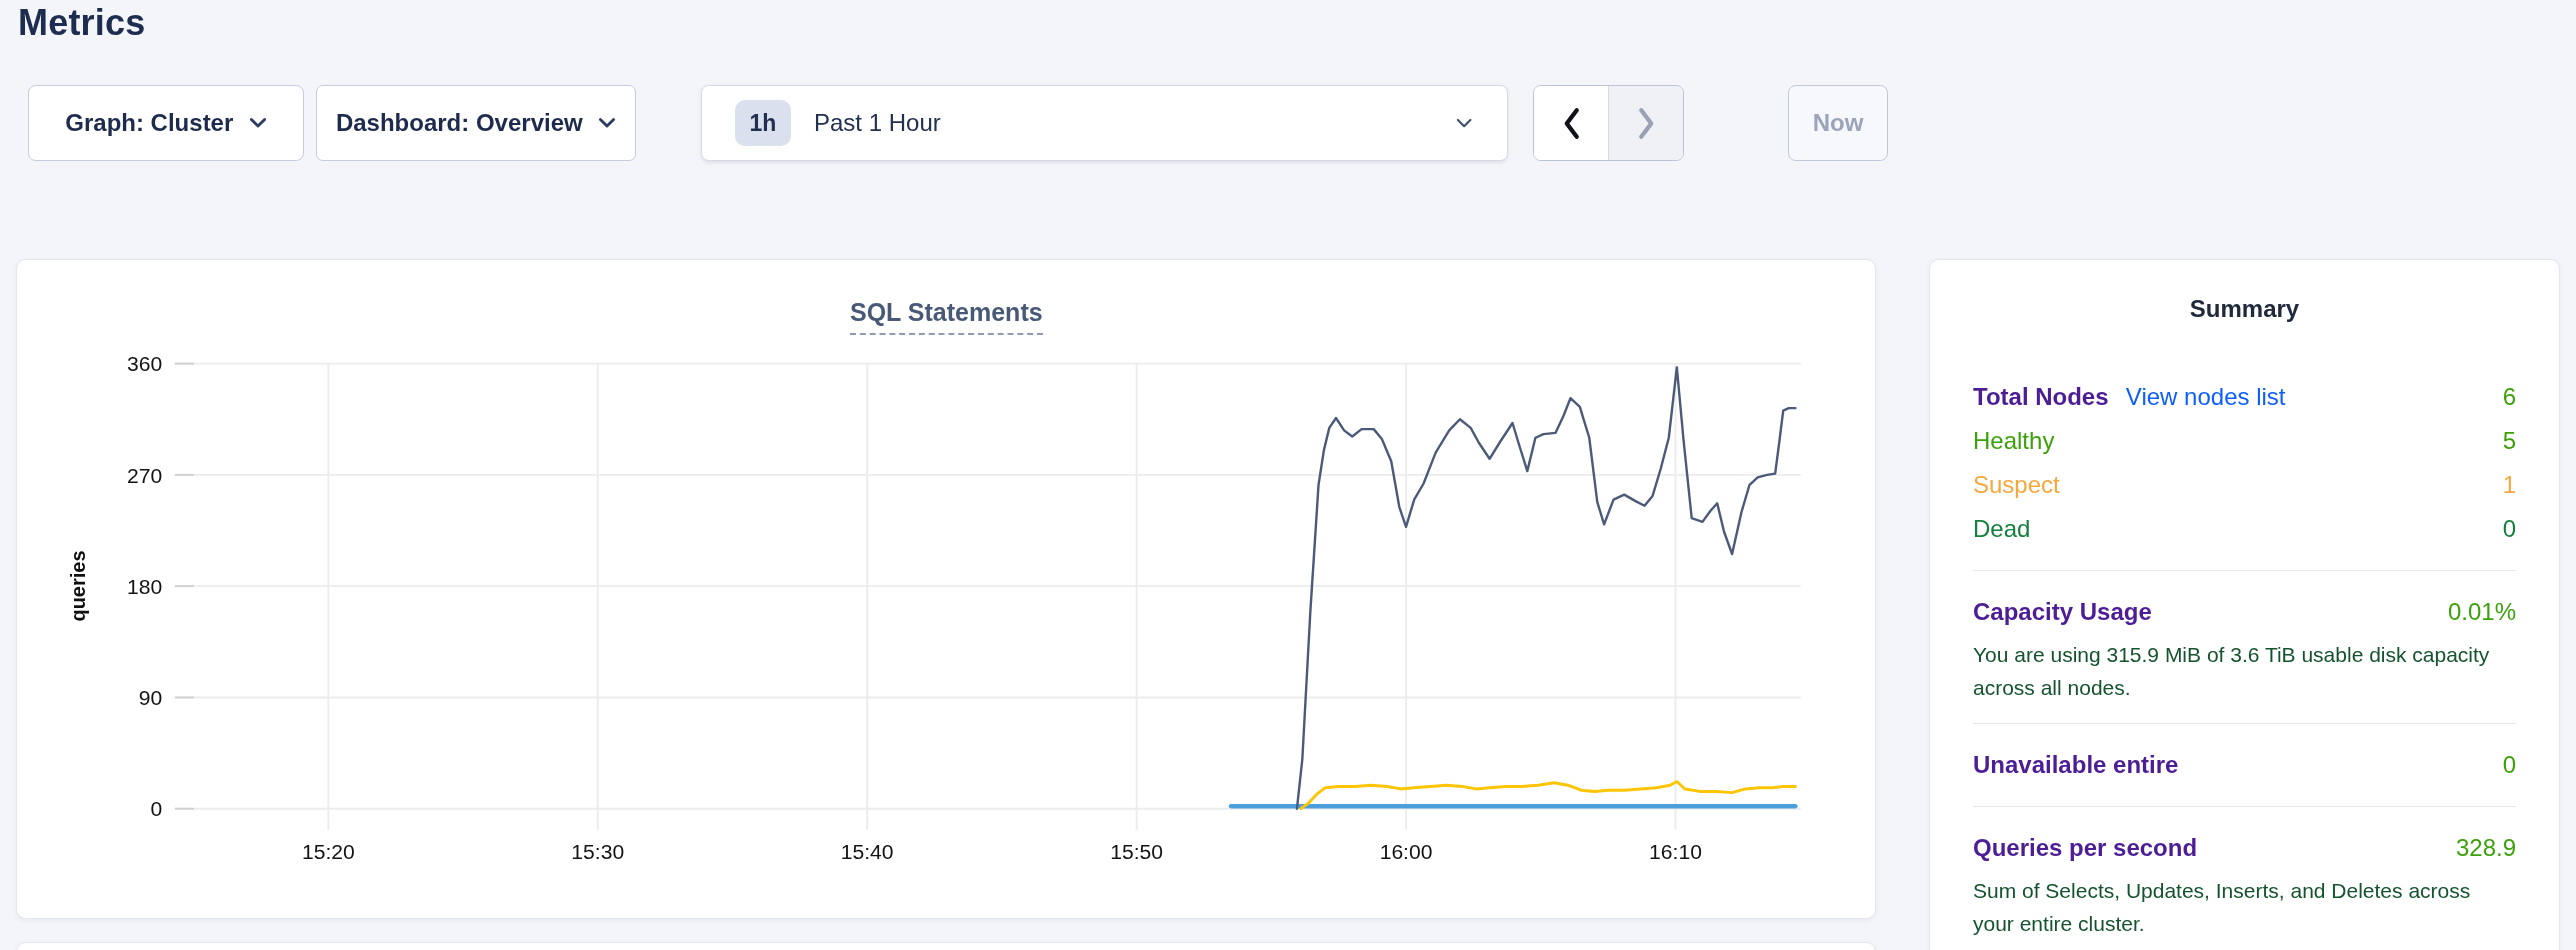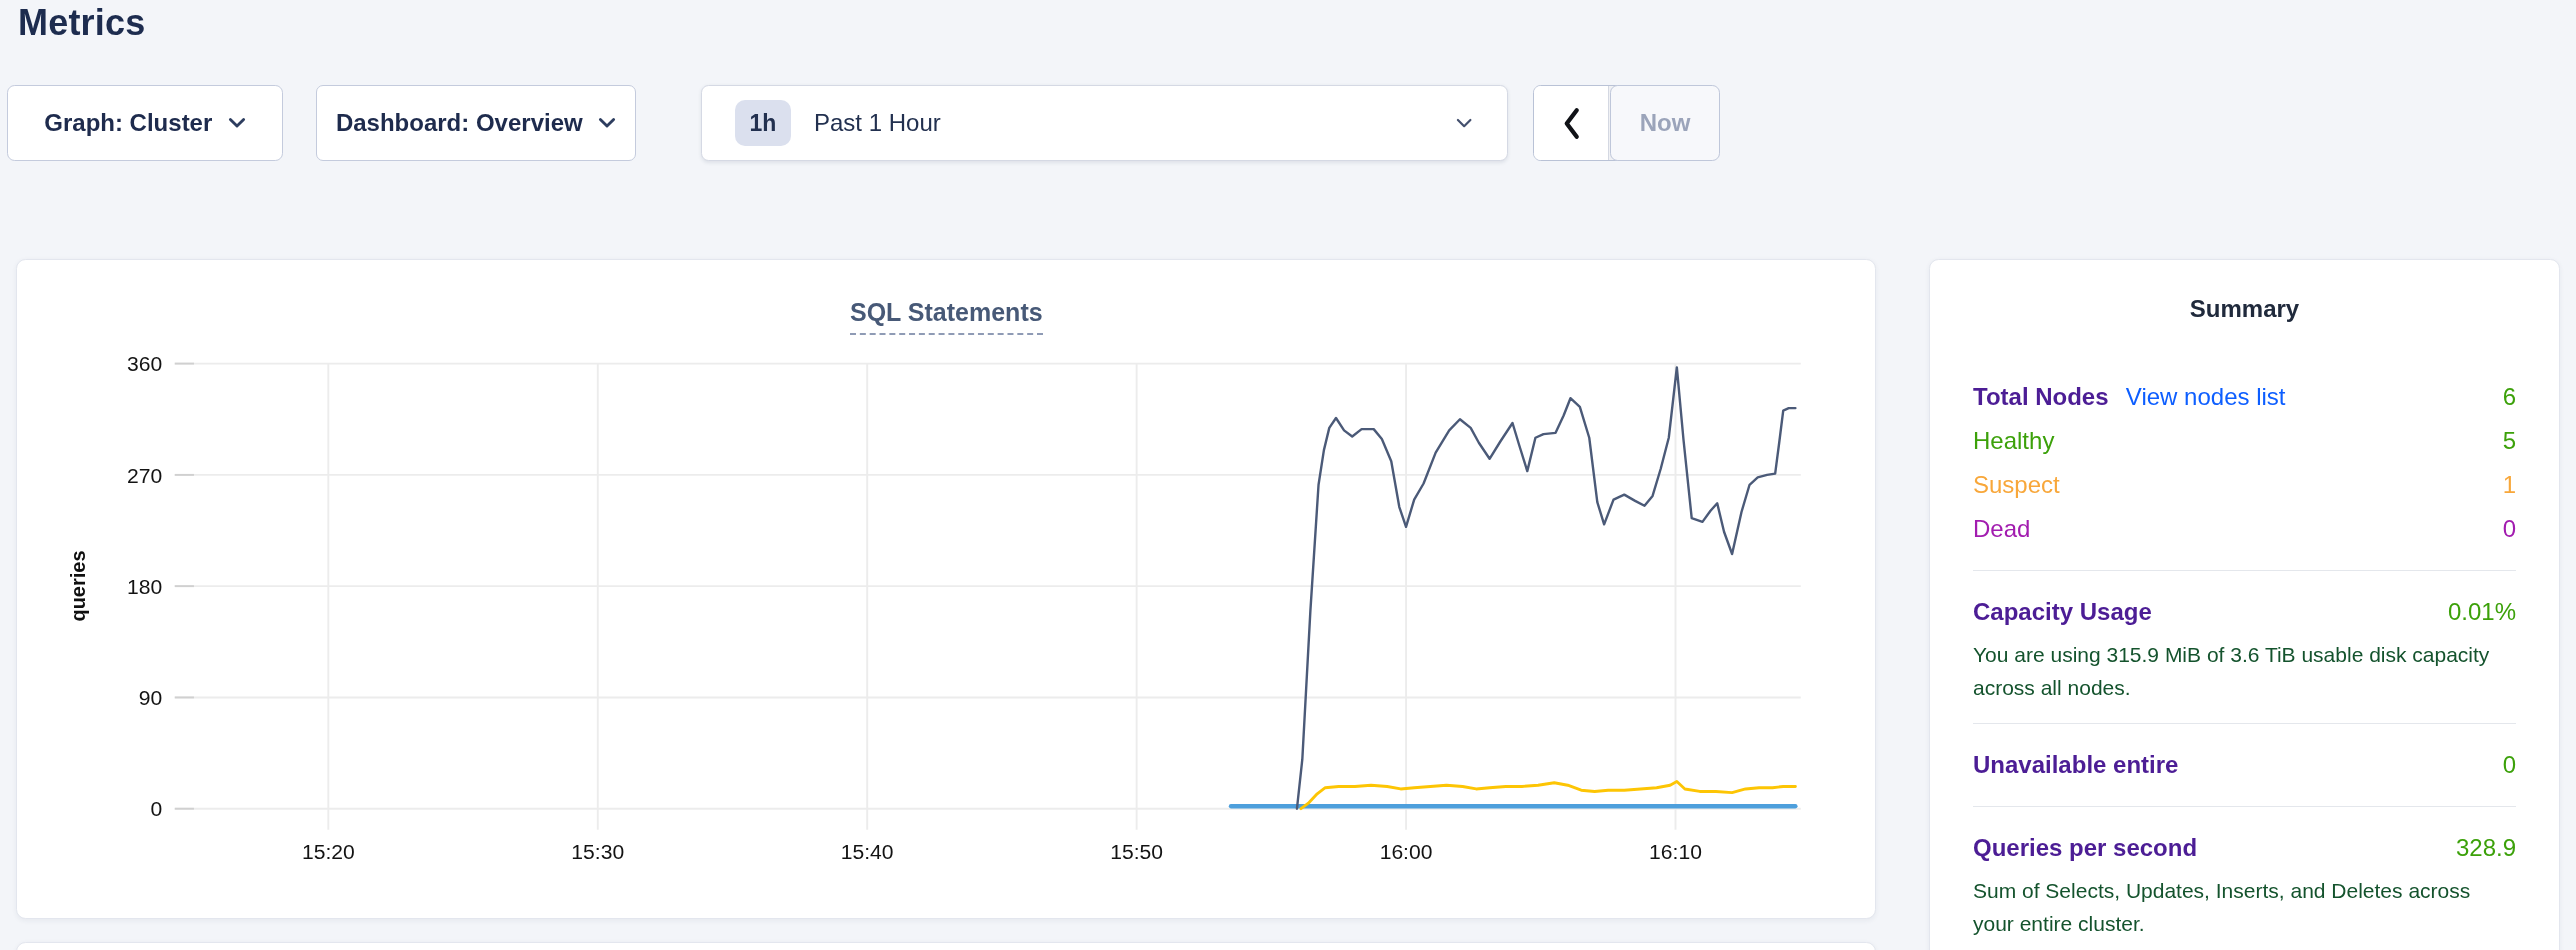--- a/index.html
+++ b/index.html
@@ -25,21 +25,21 @@
     position: absolute; top: 85px; height: 76px;
     box-sizing: border-box;
     background: #fff;
     border: 1px solid #c4cbdd;
     border-radius: 7.7px;
     display: flex; align-items: center;
     cursor: pointer;
   }
   .dd-center { justify-content: center; gap: 15.4px; }
   .dd-label { font-size: 24px; font-weight: 700; color: #1e2b4d; }
-  #graph-dd { left: 7px;  width: 276px; }
+  #graph-dd { left: 28px;  width: 276px; }
   #dash-dd  { left: 316px; width: 320px; border-radius: 7px; }
 
   #time-dd {
     left: 701px; width: 807px;
     border-color: #d5d9e4;
     box-shadow: 0 1.9px 3.8px rgba(40,55,90,0.10);
   }
   .time-badge {
     margin-left: 33px;
     width: 56px; height: 46px; border-radius: 10px;
@@ -57,21 +57,21 @@
     background: #fff;
   }
   .pager-cell {
     flex: 1; height: 100%;
     display: flex; align-items: center; justify-content: center;
   }
   .pager-prev { background: #ffffff; border-right: 1px solid #d4d8e2; }
   .pager-next { background: #f0f1f4; cursor: default; }
 
   #now-btn {
-    left: 1610px; width: 110px;
+    left: 1788px; width: 100px;
     justify-content: center;
     background: #f7f8fb; border-color: #bfc7da;
     cursor: default;
   }
   .now-label { font-size: 24px; font-weight: 700; color: #9ba4ba; }
 
   
   .card {
     position: absolute;
     background: #fff;
@@ -110,21 +110,21 @@
   .sum-rows { margin-top: 52px; }
   .srow {
     display: flex; justify-content: space-between; align-items: baseline;
     font-size: 24px; line-height: 44px;
   }
   .srow-left { display: flex; gap: 17.3px; align-items: baseline; }
   .lbl-strong { font-weight: 700; color: #4c1d95; }
   .link { color: #0d5eff; cursor: pointer; }
   .green  { color: #3ca10a; }
   .orange { color: #f8a73a; }
-  .red    { color: #a21caf; }
+  .red    { color: #15803d; }
   hr.sep { border: none; border-top: 1px solid #e4e7ec; margin: 19px 0; }
   .sec-desc {
     font-size: 21px; color: #14532d; line-height: 33px; margin-top: 3.8px;
   }
 </style>
 </head>
 <body>
 
 <h1 class="page-title">Metrics</h1>
 

